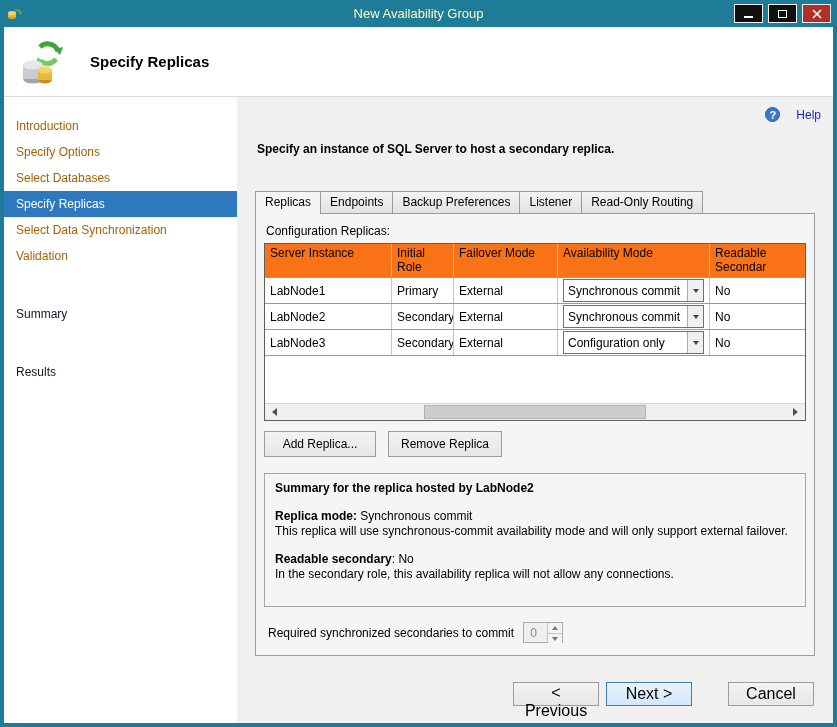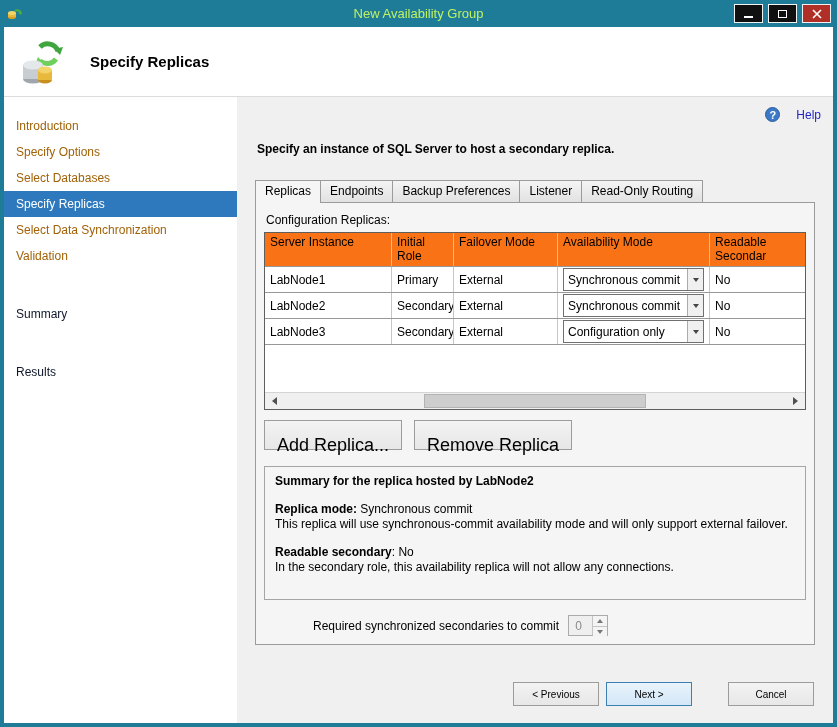--- a/index.html
+++ b/index.html
@@ -6,21 +6,21 @@
   html,body { margin:0; padding:0; background:#555; }
   .window {
     position:relative; width:837px; height:727px;
     background:#1E7C99;
     font-family:"Liberation Sans", sans-serif; font-size:12px; color:#000;
     overflow:hidden;
   }
   
   .titlebar { position:relative; height:27px; display:flex; align-items:center; padding:0 6px; }
   .titlebar .app-icon { width:16px; height:16px; z-index:2; }
-  .title-text { position:absolute; left:0; right:0; text-align:center; font-size:13px; color:#bef264; }
+  .title-text { position:absolute; left:0; right:0; text-align:center; font-size:13px; color:#fef9c3; }
   .winbtns { margin-left:auto; display:flex; z-index:2; }
   .winbtn { width:29px; height:19px; display:flex; align-items:center; justify-content:center;
             background:#101010; border:1px solid #F2F2F2; margin-left:5px; cursor:pointer; }
   .winbtn.close { background:#B03028; }
   .glyph-min { width:9px; height:2px; background:#FFF; margin-top:7px; }
   .glyph-max { width:9px; height:8px; border:1px solid #FFF; }
   
   .body-area { position:absolute; top:27px; left:4px; right:4px; bottom:4px;
                background:#F0F0F0; display:flex; flex-direction:column; }
   .header-band { height:70px; background:#FFFFFF; border-bottom:1px solid #DCDCDC;
@@ -35,21 +35,21 @@
   .nav-item.disabled { color:#0f172a; cursor:default;margin-top:32px; }
   
   .content { flex:1; display:flex; flex-direction:column; padding:0 12px; min-width:0; }
   .help-row { margin-top:10px; display:flex; justify-content:flex-end; align-items:center; gap:5px; }
   .help-icon { width:15px; height:15px; border-radius:50%; background:#3B79C6; color:#FFF;
                font-size:11px; font-weight:bold; display:flex; align-items:center; justify-content:center;
                border:1px solid #2A5E9E; }
   .help-label { color:#2323CB; cursor:pointer;margin-left:11px; }
   .instruction { font-weight:bold; margin:20px 8px 12px 8px; }
   
-  .tabs { display:flex; margin:12px 6px 0 6px; position:relative; z-index:2;text-align:right; }
+  .tabs { display:flex; margin:23px 6px 0 6px; position:relative; z-index:2;text-align:right; }
   .tab { padding:3px 9px 3px 9px; border:1px solid #9B9B9B; border-bottom:none; margin-right:-1px;
          background:linear-gradient(#F4F4F4,#E2E2E2); cursor:pointer; white-space:nowrap; }
   .tab.active { background:#F5F5F5; padding-bottom:5px; margin-bottom:-1px; z-index:3; }
   .tab-panel { border:1px solid #9B9B9B; background:#F5F5F5; margin:0 6px; padding:8px;
                height:443px; flex:0 0 auto; position:relative; z-index:1; }
   .grid-label { margin:2px 0 5px 2px; }
   
   .grid { border:1px solid #5E5E5E; background:#FFFFFF; }
   .grid-header { display:flex; border-bottom:1px solid #989898; min-height:34px; background:#f97316; }
   .gh-cell { padding:2px 5px; border-right:1px solid #C6C6C6; overflow:hidden; }
@@ -70,45 +70,45 @@
   .grid-filler { height:47px; background:#FFF; }
   
   .hscroll { display:flex; height:17px; background:#F0F0F0; border-top:1px solid #D4D4D4; }
   .scroll-btn { width:17px; height:16px; display:flex; align-items:center; justify-content:center; cursor:pointer; }
   .tri-left  { width:0; height:0; border:4px solid transparent; border-right:5px solid #505050; margin-right:2px; }
   .tri-right { width:0; height:0; border:4px solid transparent; border-left:5px solid #505050; margin-left:2px; }
   .scroll-track { flex:1; position:relative; }
   .scroll-thumb { position:absolute; left:28%; width:44%; top:1px; bottom:1px;
                   background:#CDCDCD; border:1px solid #B3B3B3; cursor:pointer; }
   
-  .btn { padding:14px 12px; min-width:112px; height:26px; background:linear-gradient(#F3F3F3,#E7E7E7);
-         border:1px solid #9C9C9C; font-family:inherit; font-size:18px; cursor:pointer; }
+  .btn { padding:1px 12px; min-width:112px; height:26px; background:linear-gradient(#F3F3F3,#E7E7E7);
+         border:1px solid #9C9C9C; font-family:inherit; font-size:12px; cursor:pointer; }
   .grid-btn-row { margin-top:10px; display:flex; gap:12px; }
   
   .summary-box { margin-top:16px; border:1px solid #A5A5A5; padding:7px 10px; height:134px;
                  overflow:hidden; background:#F5F5F5; line-height:15px; }
   .summary-title { font-weight:bold; margin-bottom:13px; }
   .sum-line { margin-top:0; }
   .sum-desc { margin-bottom:13px; }
   .bold { font-weight:bold; }
   
-  .quorum-row { margin-top:15px; display:flex; align-items:center; padding-left:4px;margin-left:45px; }
+  .quorum-row { margin-top:15px; display:flex; align-items:center; padding-left:4px; }
   .spinner { width:40px; height:21px; border:1px solid #ABABAB; background:#EFEFEF;
              display:flex; margin-left:9px; }
   .spin-val { flex:1; border:none; background:transparent; color:#8A8A8A; font-family:inherit;
               font-size:12px; padding:0 0 0 6px; width:20px; }
   .spin-btns { width:15px; display:flex; flex-direction:column; border-left:1px solid #C4C4C4; }
   .spin-btn { flex:1; display:flex; align-items:center; justify-content:center; background:#F4F4F4; cursor:pointer; }
   .spin-btn + .spin-btn { border-top:1px solid #C4C4C4; }
   .tri-up-s   { width:0; height:0; border:3px solid transparent; border-bottom:4px solid #777; margin-bottom:3px; }
   .tri-down-s { width:0; height:0; border:3px solid transparent; border-top:4px solid #777; margin-top:3px; }
   
   .footer { margin-top:auto; padding:0 7px 17px 0; display:flex; justify-content:flex-end; align-items:center; }
   .fbtn { width:86px; height:24px; background:linear-gradient(#F3F3F3,#E7E7E7); border:1px solid #9C9C9C;
-          font-family:inherit; font-size:10px; cursor:pointer; }
+          font-family:inherit; font-size:16px; cursor:pointer; }
   .fbtn.next { border-color:#3C7FB1; background:linear-gradient(#E9F3FC,#D3E7F7); margin-left:7px; }
   .fbtn.cancel { margin-left:36px; }
 </style>
 </head>
 <body>
 
 <div class="window">
 
   <div class="titlebar">
     <svg class="app-icon" viewBox="0 0 16 16">

